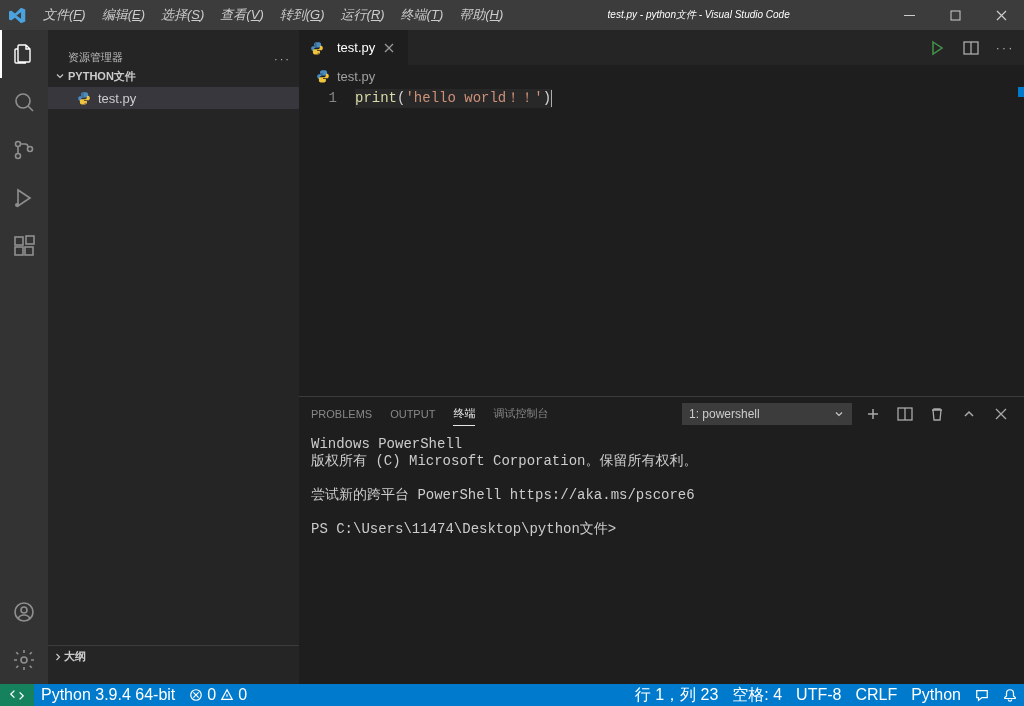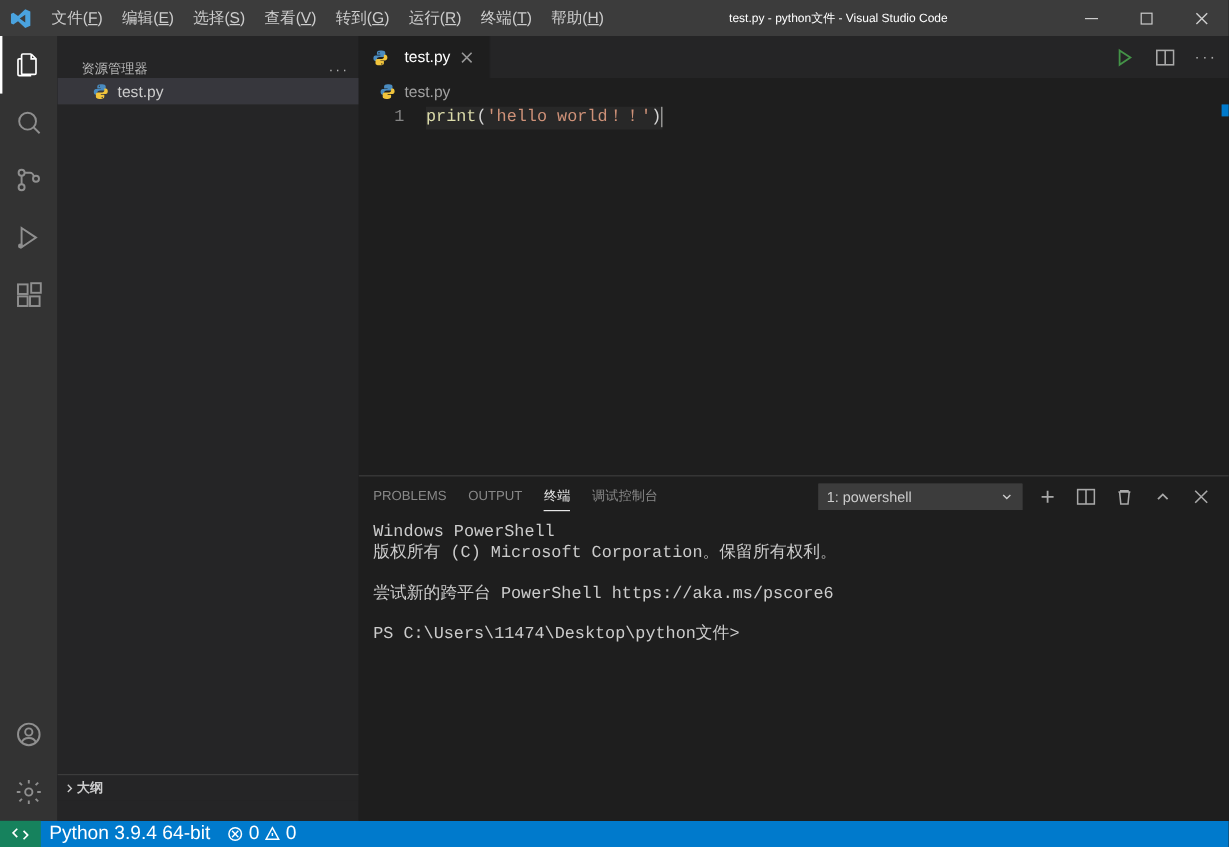--- a/index.html
+++ b/index.html
@@ -1,17 +1,17 @@
 <!DOCTYPE html>
 <html><head>
 <meta charset="utf-8">
 <style>
 * { box-sizing: border-box; margin: 0; padding: 0; }
 html, body { width: 1024px; height: 706px; overflow: hidden; font-family: "Segoe UI", "Microsoft YaHei", sans-serif; background: #1e1e1e; color: #cccccc; font-size: 13px; }
-.titlebar { height: 30px; background: #3c3c3c; display: flex; align-items: center; -webkit-user-select: none; user-select: none; }
+.titlebar { height: 30px; background: #3c3c3c; display: flex; align-items: center; -webkit-user-select: none; user-select: none; font-style: italic; }
 .titlebar .logo { width: 35px; display: flex; justify-content: center; align-items: center; }
 .titlebar .menu { display: flex; }
 .titlebar .menu .menu-item { padding: 0 8px; height: 30px; line-height: 30px; color: #cccccc; cursor: default; }
 .titlebar .menu .menu-item .mn { text-decoration: underline; text-underline-offset: 1px; }
 .titlebar .title { flex: 1; text-align: center; color: #ffffff; font-size: 10px; }
 .titlebar .win-ctrl { display: flex; }
 .titlebar .win-btn { width: 46px; height: 30px; display: flex; align-items: center; justify-content: center; color: #cccccc; }
 .main { display: flex; height: 654px; }
 .activitybar { width: 48px; background: #333333; display: flex; flex-direction: column; }
 .activitybar .ab-group { flex: 1; }
@@ -153,20 +153,28 @@
       </div>
     </div>
   </div>
 
   <div class="sidebar">
     <div class="sidebar-header">
       <span>资源管理器</span>
       <span style="letter-spacing:2px;">···</span>
     </div>
     <div class="sidebar-section">
+      <div class="section-header">
+        <span class="chev">
+            <svg width="12" height="12" viewBox="0 0 16 16">
+              <path d="M4 6l4 4 4-4" fill="none" stroke="#ccc" stroke-width="1.5"></path>
+            </svg>
+          </span>
+        <span>PYTHON文件</span>
+      </div>
       <div class="file-list">
         <div class="file-item selected">
           <span class="file-icon">
             <svg width="14" height="14" viewBox="0 0 24 24">
                 <path fill="#4a8bbf" d="M12 2c-3 0-5 1-5 3v3h5v1H5c-2 0-3 2-3 4s1 4 3 4h2v-3c0-2 2-3 4-3h5c2 0 3-1 3-3V5c0-2-2-3-5-3h-2zm-2 2a1 1 0 1 1 0 2 1 1 0 0 1 0-2z"></path>
                 <path fill="#f0c43c" d="M17 8v3c0 2-2 3-4 3H8c-2 0-3 1-3 3v3c0 2 2 3 5 3h2c3 0 5-1 5-3v-3h-5v-1h7c2 0 3-2 3-4s-1-4-3-4h-2zm-3 12a1 1 0 1 1 0 2 1 1 0 0 1 0-2z"></path>
               </svg>
           </span>
           <span>test.py</span>
         </div>
@@ -298,13 +306,30 @@
     <svg width="14" height="14" viewBox="0 0 16 16" fill="none" stroke="#fff" stroke-width="1.4">
         <circle cx="8" cy="8" r="6"></circle>
         <path d="M5 5l6 6M11 5l-6 6"></path>
       </svg>
     <span>0</span>
     <svg width="14" height="14" viewBox="0 0 16 16" fill="none" stroke="#fff" stroke-width="1.4">
         <path d="M8 2l6 11H2L8 2zM8 7v3M8 12v0"></path>
       </svg>
     <span>0</span>
   </div>
+  <div class="sb-right">
+    <div class="sb-item">行 1，列 23</div>
+    <div class="sb-item">空格: 4</div>
+    <div class="sb-item">UTF-8</div>
+    <div class="sb-item">CRLF</div>
+    <div class="sb-item">Python</div>
+    <div class="sb-item">
+        <svg width="14" height="14" viewBox="0 0 16 16" fill="none" stroke="#fff" stroke-width="1.4">
+          <path d="M2 3h12v8H8l-4 3v-3H2V3z"></path>
+        </svg>
+      </div>
+    <div class="sb-item">
+        <svg width="14" height="14" viewBox="0 0 16 16" fill="none" stroke="#fff" stroke-width="1.4">
+          <path d="M8 2a4 4 0 0 0-4 4v3l-2 2v1h12v-1l-2-2V6a4 4 0 0 0-4-4zM6 13a2 2 0 0 0 4 0"></path>
+        </svg>
+      </div>
+  </div>
 </div>
 
 </body></html>

